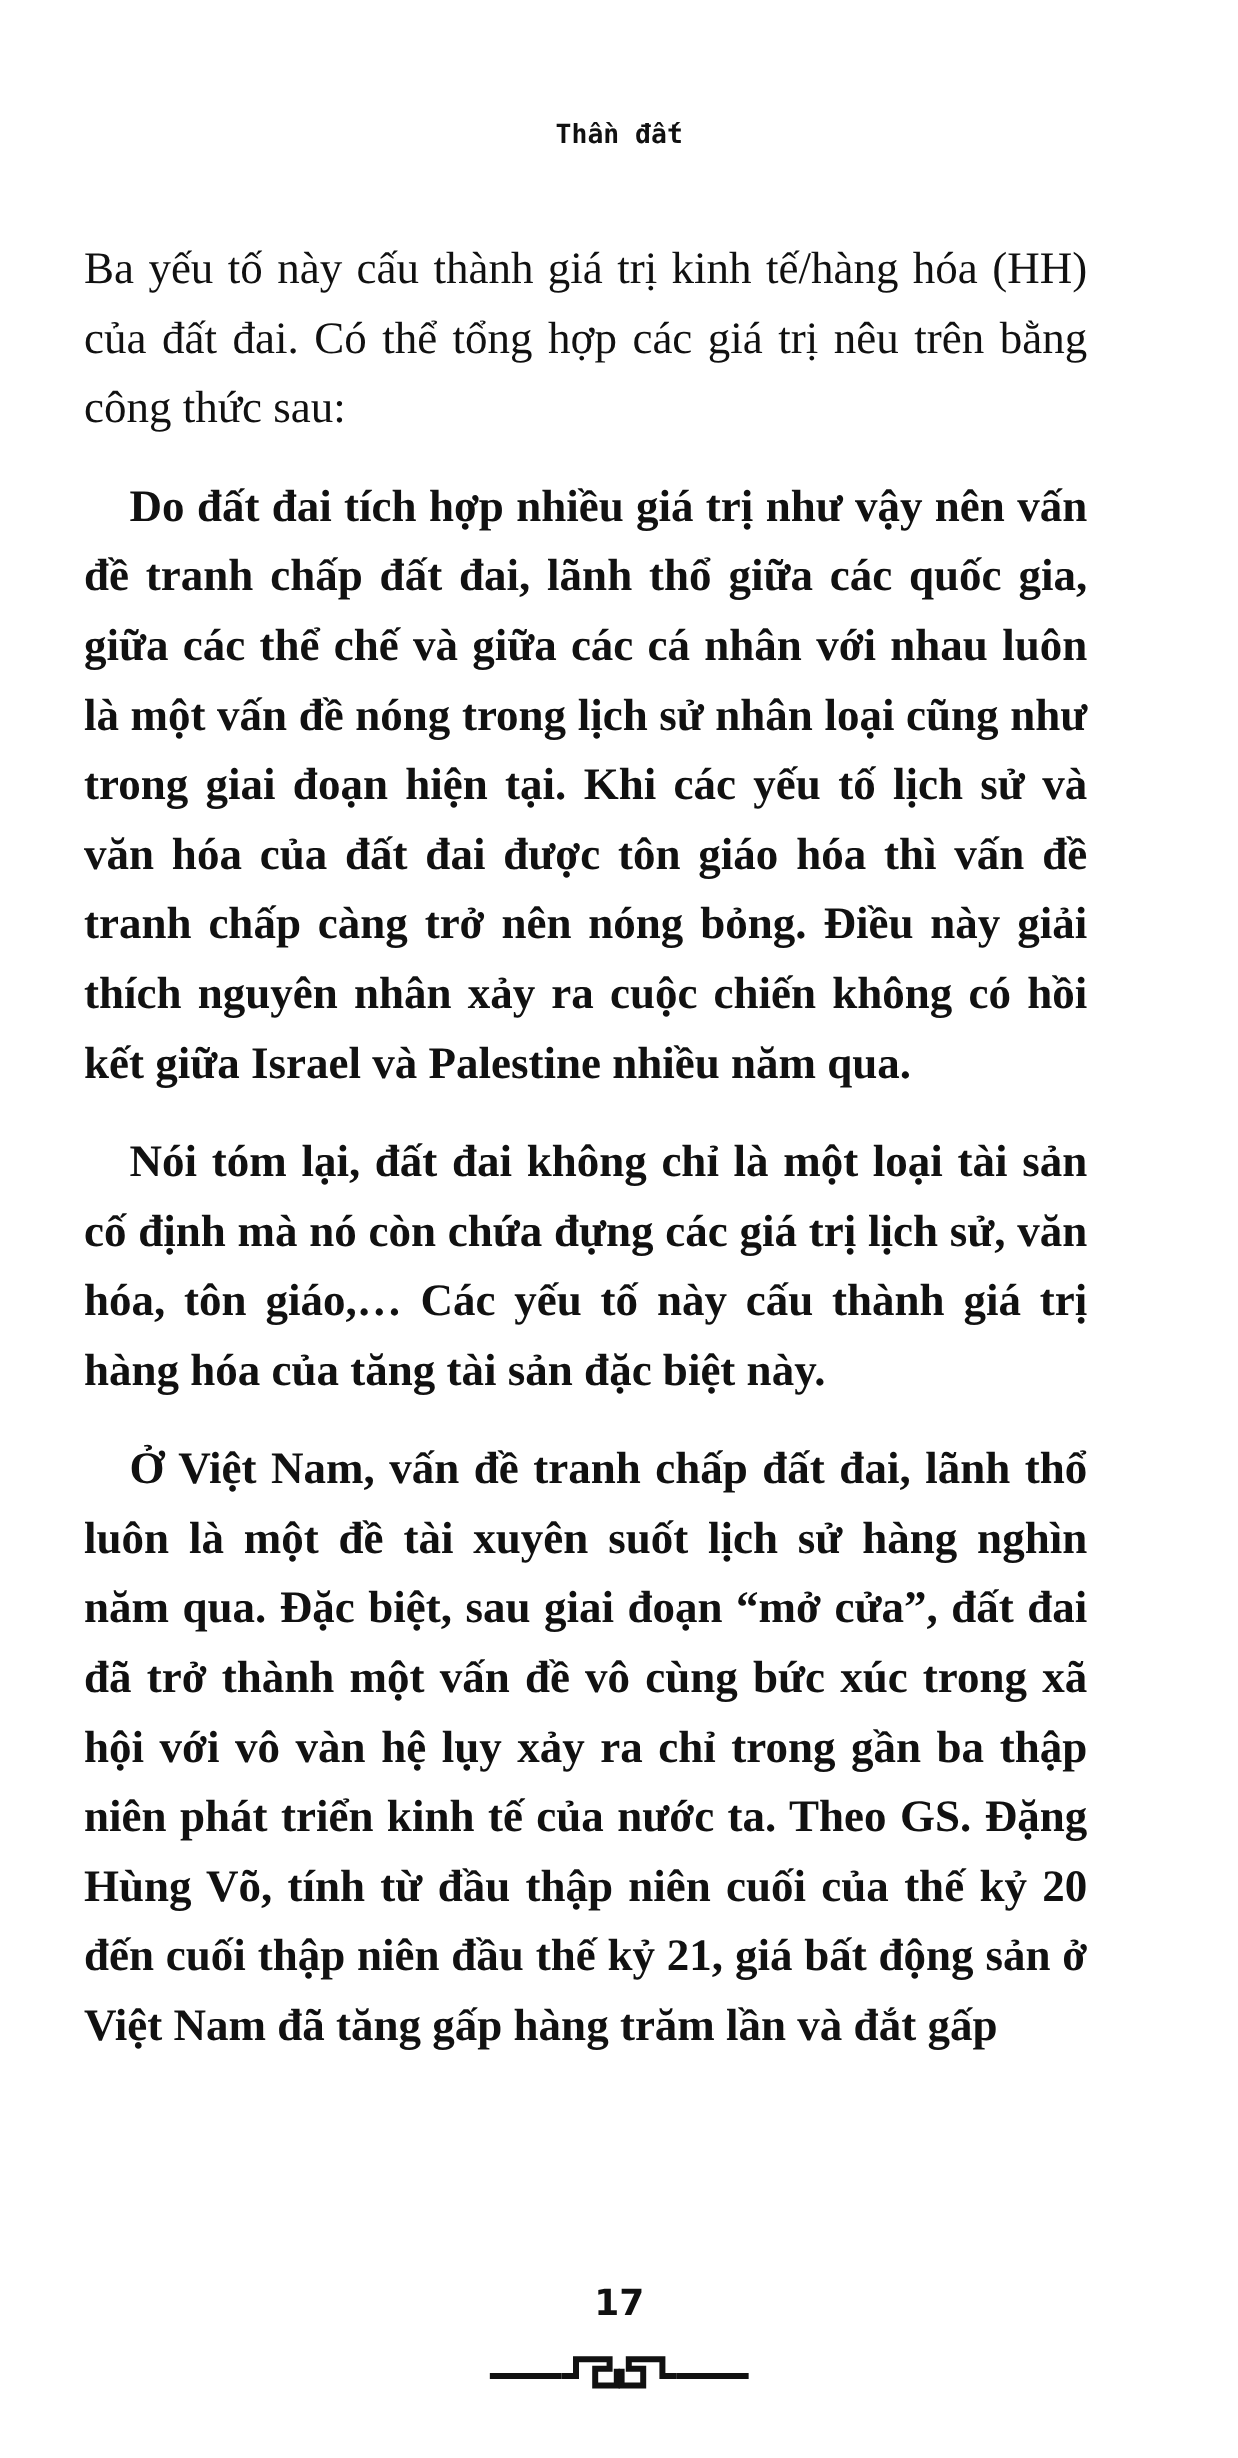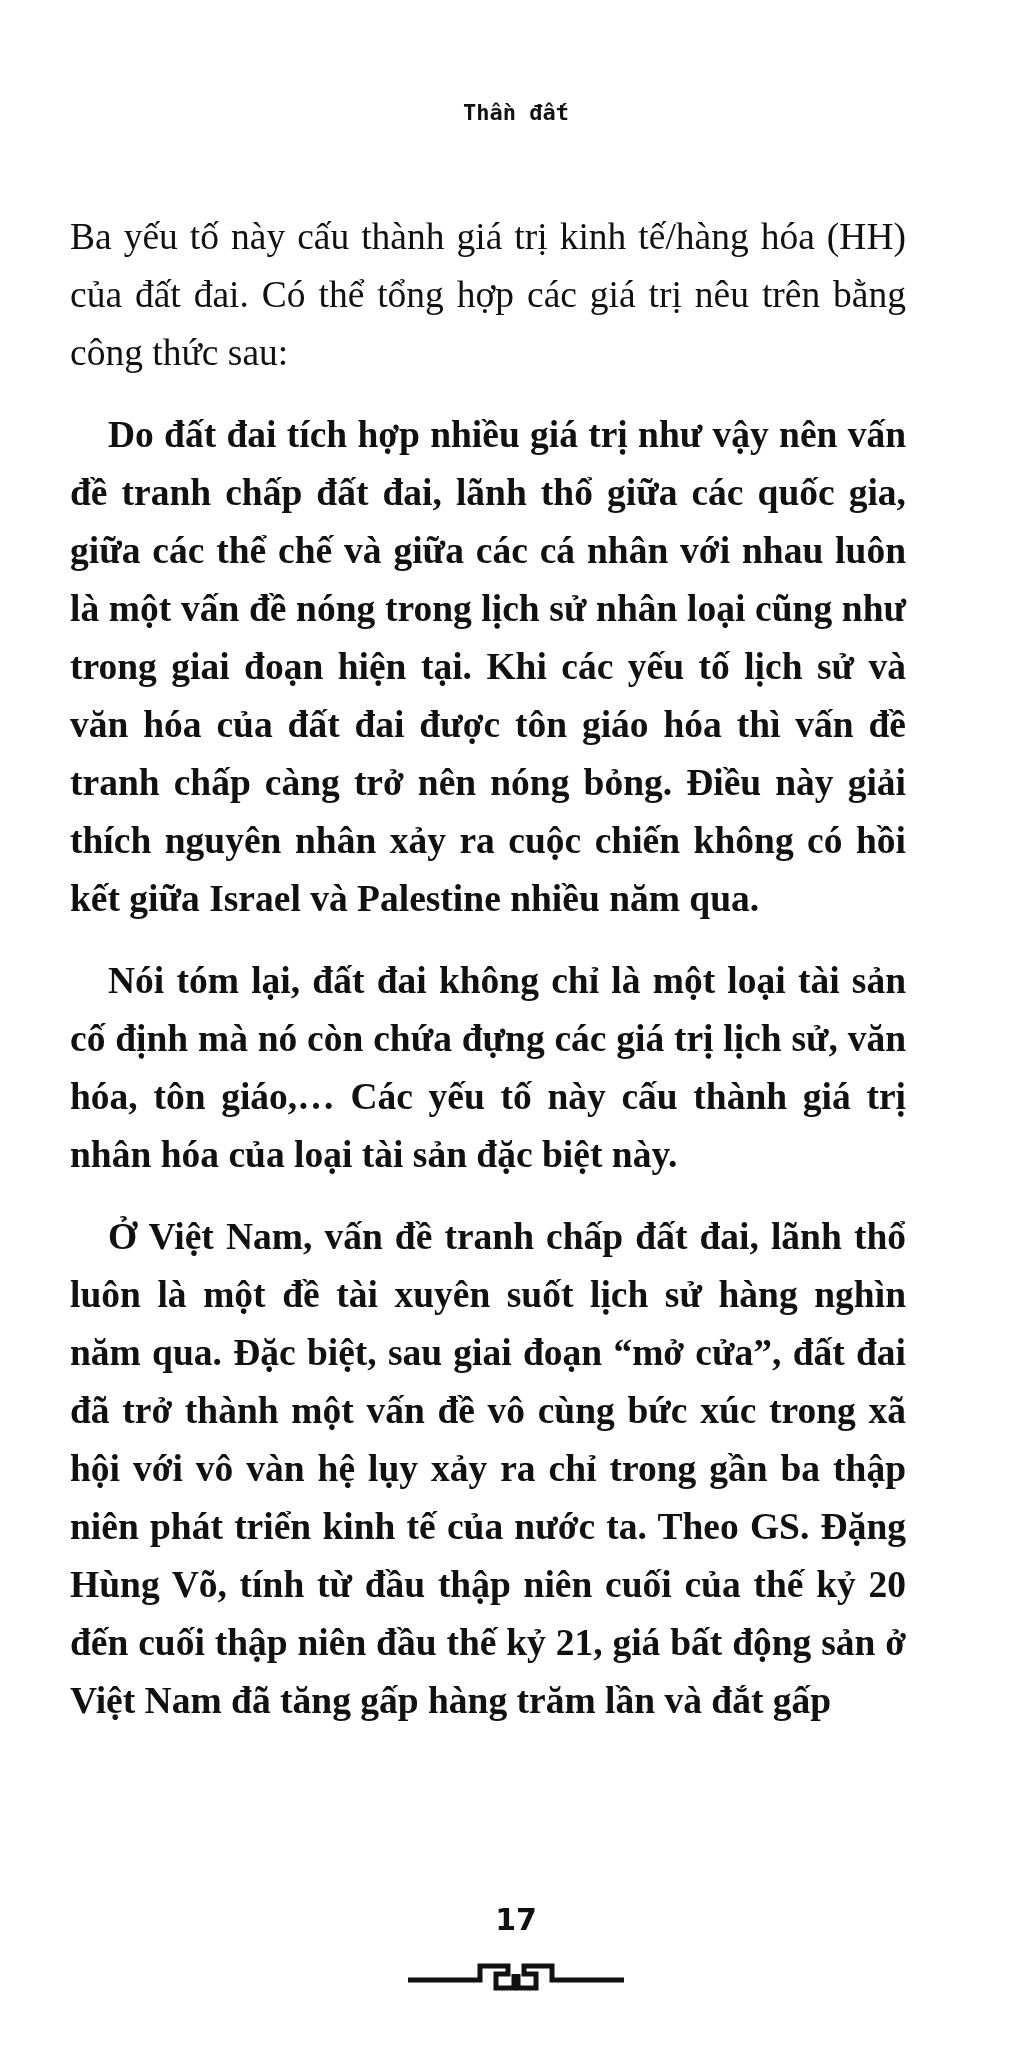--- a/index.html
+++ b/index.html
@@ -2,36 +2,36 @@
 <html><head>
 <meta charset="utf-8">
 <style>
   html, body { margin:0; padding:0; background:#ffffff; }
   body { width:1032px; height:2048px; position:relative; overflow:hidden;
          font-family:"DejaVu Serif", "Liberation Serif", serif; color:#111; }
   .running-head { position:absolute; top:100px; left:0; width:1032px; text-align:center;
          font-family:"DejaVu Sans Mono", "Liberation Mono", monospace; font-weight:bold; font-size:22px; }
   .body-text { position:absolute; top:196px; left:70px; width:836px;
          font-family:"Liberation Serif", "DejaVu Serif", serif; font-size:37.5px; line-height:58px; }
-  .body-text p { margin:12px 0 24px 0; text-align:justify; text-align-last:left; }
+  .body-text p { margin:0 0 24px 0; text-align:justify; text-align-last:left; }
   .body-text p.indent { text-indent:38px;font-weight:bold; }
   .formula { font-weight:bold; padding-left:48px; margin:24px 0 28px 0; font-size:36px; }
   .page-number { position:absolute; top:1902px; left:0; width:1032px; text-align:center;
          font-family:"DejaVu Sans", sans-serif; font-weight:bold; font-size:30px; }
   .ornament { position:absolute; top:1958px; left:408px; width:216px; height:34px; }
 </style>
 </head>
 <body>
 
 <div class="running-head">Thần đất</div>
 
 <div class="body-text">
   <p>Ba yếu tố này cấu thành giá trị kinh tế/hàng hóa (HH) của đất đai. Có thể tổng hợp các giá trị nêu trên bằng công thức sau:</p>
   <p class="indent">Do đất đai tích hợp nhiều giá trị như vậy nên vấn đề tranh chấp đất đai, lãnh thổ giữa các quốc gia, giữa các thể chế và giữa các cá nhân với nhau luôn là một vấn đề nóng trong lịch sử nhân loại cũng như trong giai đoạn hiện tại. Khi các yếu tố lịch sử và văn hóa của đất đai được tôn giáo hóa thì vấn đề tranh chấp càng trở nên nóng bỏng. Điều này giải thích nguyên nhân xảy ra cuộc chiến không có hồi kết giữa Israel và Palestine nhiều năm qua.</p>
-  <p class="indent">Nói tóm lại, đất đai không chỉ là một loại tài sản cố định mà nó còn chứa đựng các giá trị lịch sử, văn hóa, tôn giáo,… Các yếu tố này cấu thành giá trị nhân hóa của loại tài sản đặc biệt này.</p>
+  <p class="indent">Nói tóm lại, đất đai không chỉ là một loại tài sản cố định mà nó còn chứa đựng các giá trị lịch sử, văn hóa, tôn giáo,… Các yếu tố này cấu thành giá trị hàng hóa của tăng tài sản đặc biệt này.</p>
   <p class="indent">Ở Việt Nam, vấn đề tranh chấp đất đai, lãnh thổ luôn là một đề tài xuyên suốt lịch sử hàng nghìn năm qua. Đặc biệt, sau giai đoạn “mở cửa”, đất đai đã trở thành một vấn đề vô cùng bức xúc trong xã hội với vô vàn hệ lụy xảy ra chỉ trong gần ba thập niên phát triển kinh tế của nước ta. Theo GS. Đặng Hùng Võ, tính từ đầu thập niên cuối của thế kỷ 20 đến cuối thập niên đầu thế kỷ 21, giá bất động sản ở Việt Nam đã tăng gấp hàng trăm lần và đắt gấp</p>
 </div>
 
 <div class="page-number">17</div>
 
 <svg class="ornament" viewBox="0 0 216 34">
   <g fill="none" stroke="#111" stroke-width="5">
     <line x1="0" y1="22" x2="60" y2="22"></line>
     <path d="M60 22 H72 V8 H100 V16 H88 V30 H106 V16"></path>
     <path d="M110 16 V30 H128 V16 H116 V8 H144 V22 H156"></path>

